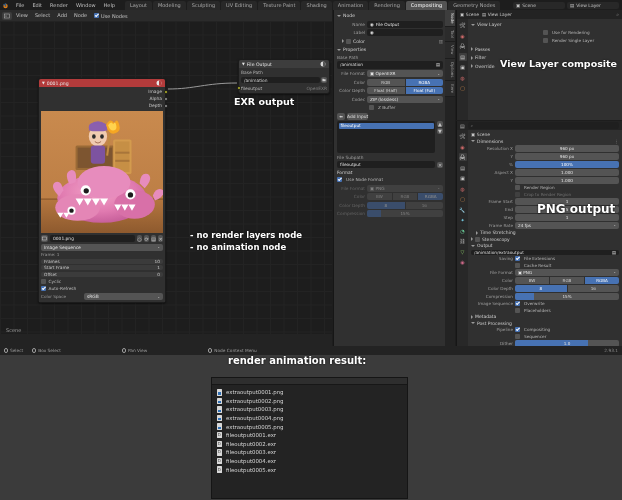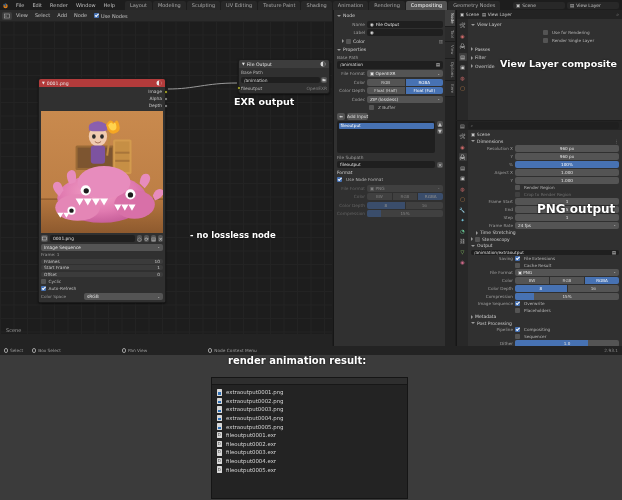--- a/index.html
+++ b/index.html
@@ -422,21 +422,22 @@
         </div>
       </div>
     </div>
 
     <div class="ne-footer"></div>
     <div class="ne-breadcrumb">Scene</div>
   </div>
 
   <div class="anno" id="anno-exr">EXR output</div>
   <div class="anno" id="anno-nolayers">
-    <div>- no lossless node</div>
+    <div>- no render layers node</div>
+    <div>- no animation node</div>
   </div>
 
   <div class="npanel">
     <div class="np-body">
       <div class="sect-head">
         <span class="tri open"></span>
         <span>Node</span>
       </div>
       <div class="frow">
         <span class="flab">Name</span>

